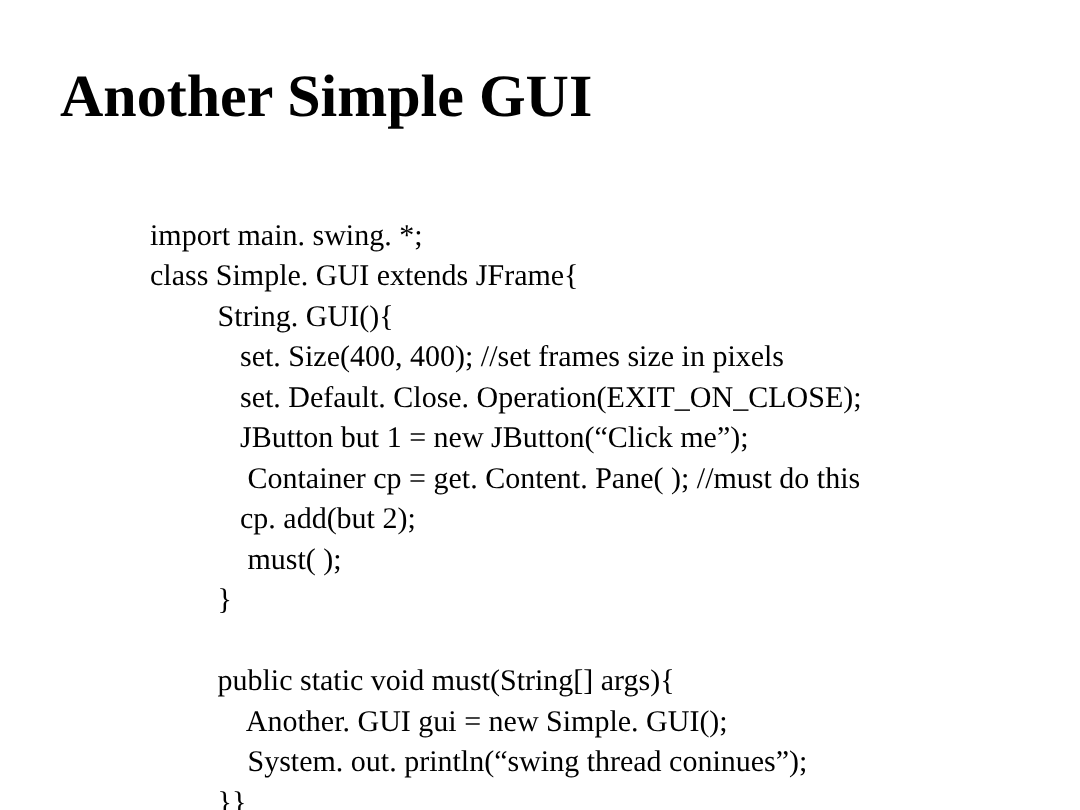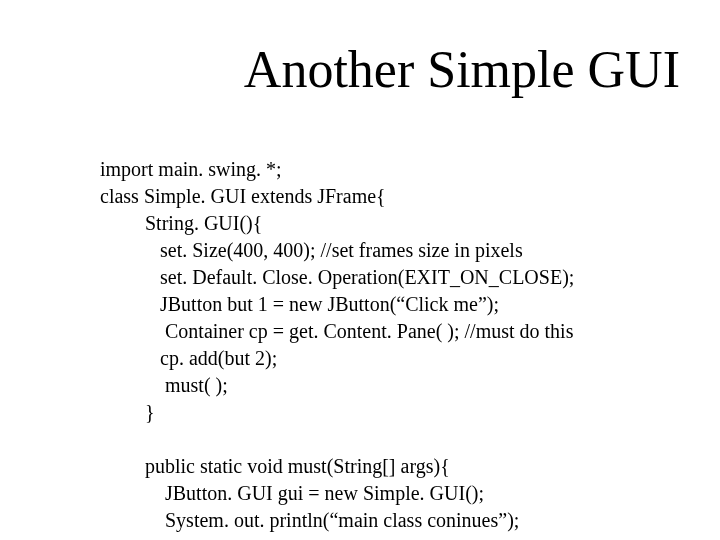--- a/index.html
+++ b/index.html
@@ -12,23 +12,23 @@
     color: #000000;
     overflow: hidden;
   }
   .slide {
     width: 720px;
     height: 540px;
     box-sizing: border-box;
     padding: 30px 40px 40px 40px;
   }
   .title {
-    text-align: right;
-    font-size: 52px;
-    font-weight: normal;
+    text-align: left;
+    font-size: 40px;
+    font-weight: bold;
     margin: 10px 0 30px 0;
   }
   .code {
     font-size: 20px;
     line-height: 1.35;
     white-space: pre;
     margin-left: 60px;
   }
 </style>
 </head>
@@ -42,17 +42,17 @@
 <span>         String. GUI(){</span>
 <span>            set. Size(400, 400); //set frames size in pixels</span>
 <span>            set. Default. Close. Operation(EXIT_ON_CLOSE);</span>
 <span>            JButton but 1 = new JButton(“Click me”);</span>
 <span>             Container cp = get. Content. Pane( ); //must do this</span>
 <span>            cp. add(but 2);</span>
 <span>             must( );</span>
 <span>         }</span>
 <span></span>
 <span>         public static void must(String[] args){</span>
-<span>             JButton. GUI gui = new Simple. GUI();</span>
-<span>             System. out. println(“main class coninues”);</span>
+<span>             Another. GUI gui = new Simple. GUI();</span>
+<span>             System. out. println(“swing thread coninues”);</span>
 <span>         }}</span>
 </div>
 </div>
 
 </body></html>

